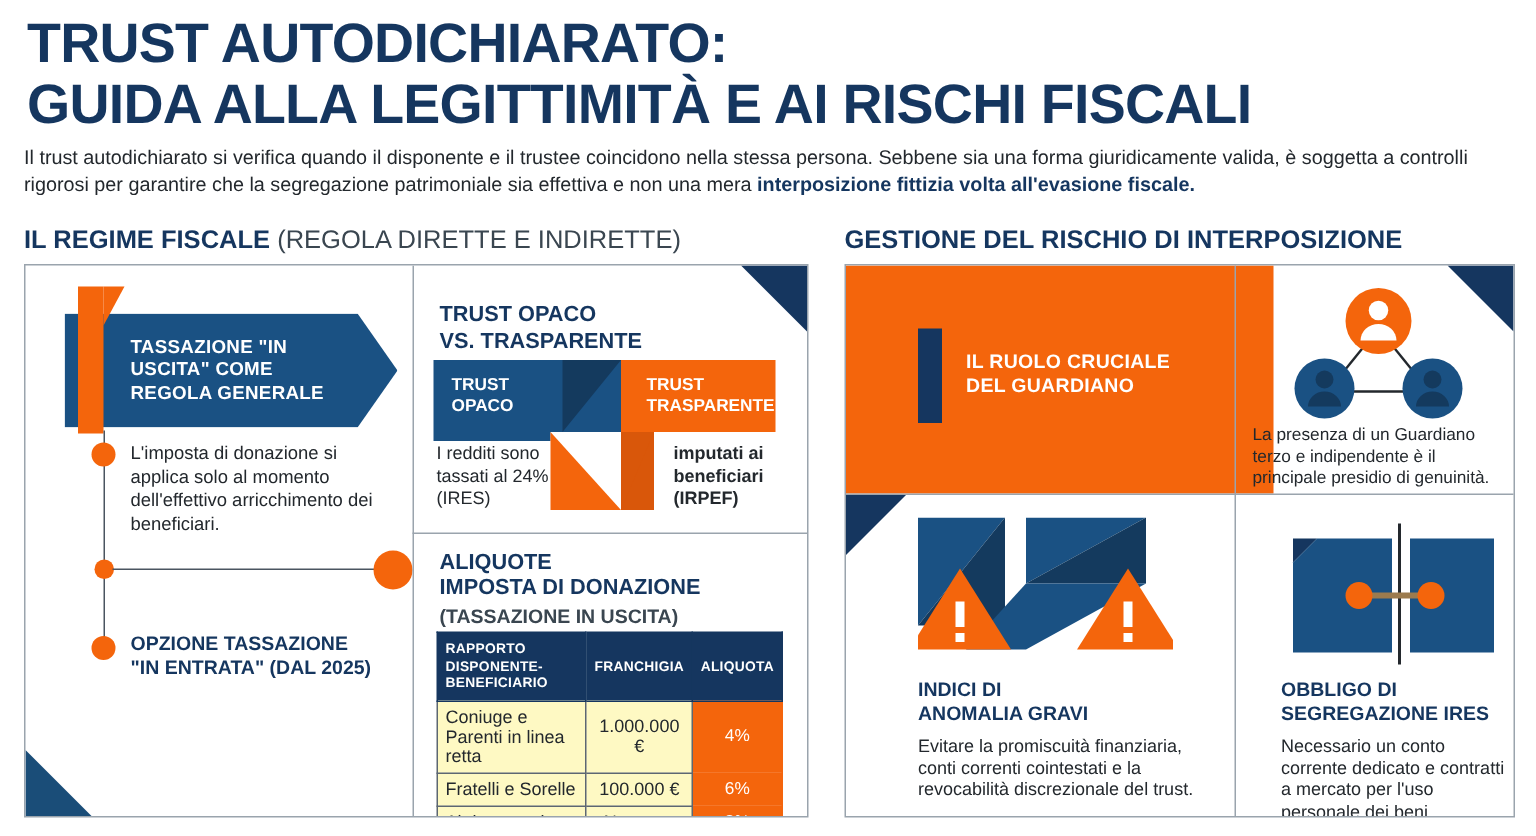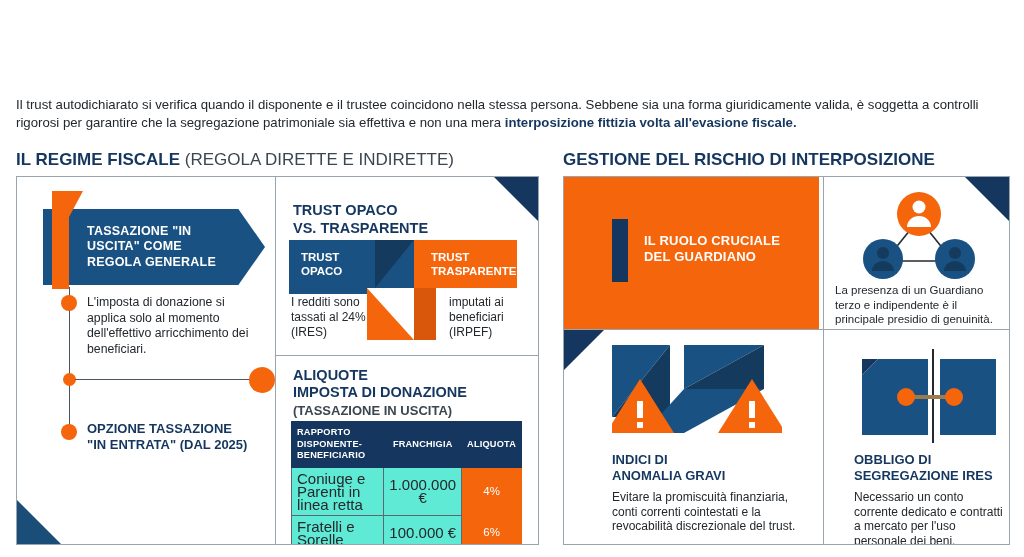--- a/index.html
+++ b/index.html
@@ -88,66 +88,70 @@
   .ot-or2   { position: absolute; left: 125px; top: 48px; width: 0; height: 0;
               border-bottom: 52px solid #D9570A; border-left: 22px solid transparent; }
   .ot-or3   { position: absolute; left: 125px; top: 48px; width: 22px; height: 52px; background:#D9570A; }
   .ot-lbl-op{ position: absolute; left: 12px; top: 10px; color:#fff; font-weight:bold;
               font-size: 11.5px; line-height: 14px; }
   .ot-lbl-tr{ position: absolute; left: 142px; top: 10px; color:#fff; font-weight:bold;
               font-size: 11.5px; line-height: 14px; }
   .ot-cap-l { position: absolute; left: 274px; top: 118px; width: 80px;
               font-size: 12px; line-height: 15px; color:#23282D; }
   .ot-cap-r { position: absolute; left: 432px; top: 118px; width: 75px;
-              font-size: 12px; line-height: 15px; color:#23282D; }
+              font-size: 12px; line-height: 15px; color:#23282D;font-weight:bold; }
 
   
   .al-title { position: absolute; left: 276px; top: 190px; font-size: 14.5px; line-height: 17px;
               font-weight: bold; color: #15365F; }
   .al-sub   { position: absolute; left: 276px; top: 226px; font-size: 13px; font-weight: bold;
               color: #3a4650; }
   table.rates {
     position: absolute; left: 274px; top: 244px; width: 231px;
     border-collapse: collapse; font-size: 10.5px;
   }
   table.rates th {
     background: #15365F; color: #fff; font-weight: bold; font-size: 9.2px;
     padding: 5px 5px; text-align: left; line-height: 11.5px; vertical-align: middle;
     border: 1px solid #15365F; letter-spacing: .2px;
   }
   table.rates th.c { text-align: center; }
   table.rates td {
     border: 1px solid #5d6771; padding: 4px 5px; color: #23282D;
-    font-size: 15px; line-height: 13px; background:#5eead4;
+    font-size: 12px; line-height: 13px; background:#fef9c3;
   }
   table.rates td.mid { text-align: center; }
   table.rates td.rate { background: #F4650C; color: #fff; text-align: center; font-size: 11.5px;
                         border-color:#F4650C; }
 
   
-  .guard-orange { position: absolute; left: 0; top: 0; width: 255px; height: 152px; background: #F4650C; }
+  .guard-orange { position: absolute; left: 0; top: 0; width: 285px; height: 152px; background: #F4650C; }
   .guard-navy-bar { position: absolute; left: 48px; top: 42px; width: 16px; height: 63px; background:#15365F; }
   .guard-label { position: absolute; left: 80px; top: 56px; color:#fff; font-weight:bold;
                  font-size: 13px; line-height: 16px; letter-spacing:.2px; }
   .guard-caption { position: absolute; left: 271px; top: 106px; width: 165px;
                    font-size: 11.5px; line-height: 14.5px; color:#23282D; }
   .vdiv { position: absolute; background: #9aa4ad; width: 1.4px; }
   .hdiv { position: absolute; background: #9aa4ad; height: 1.4px; }
 
   .q-title { position: absolute; font-weight: bold; font-size: 13px; line-height: 16px; color:#15365F; }
   .q-body  { position: absolute; font-size: 12px; line-height: 14.5px; color:#23282D; }
 
   .tri { position: absolute; width: 0; height: 0; }
   svg { display: block; }
 </style>
 </head>
 <body>
 
 <div class="page">
 
+  <div class="title-block">
+    <div class="title-line">TRUST AUTODICHIARATO:</div>
+    <div class="title-line">GUIDA ALLA LEGITTIMITÀ E AI RISCHI FISCALI</div>
+  </div>
 
   <div class="intro">
     <span>Il trust autodichiarato si verifica quando il disponente e il trustee coincidono nella stessa persona. Sebbene sia una forma giuridicamente valida, è soggetta a controlli rigorosi per garantire che la segregazione patrimoniale sia effettiva e non una mera </span><b>interposizione fittizia volta all'evasione fiscale.</b>
   </div>
 
   <div class="sec-head" id="sec-left">
     <span class="strong">IL REGIME FISCALE</span><span class="light"> (REGOLA DIRETTE E INDIRETTE)</span>
   </div>
   <div class="sec-head" id="sec-right">
     <span class="strong">GESTIONE DEL RISCHIO DI INTERPOSIZIONE</span>

